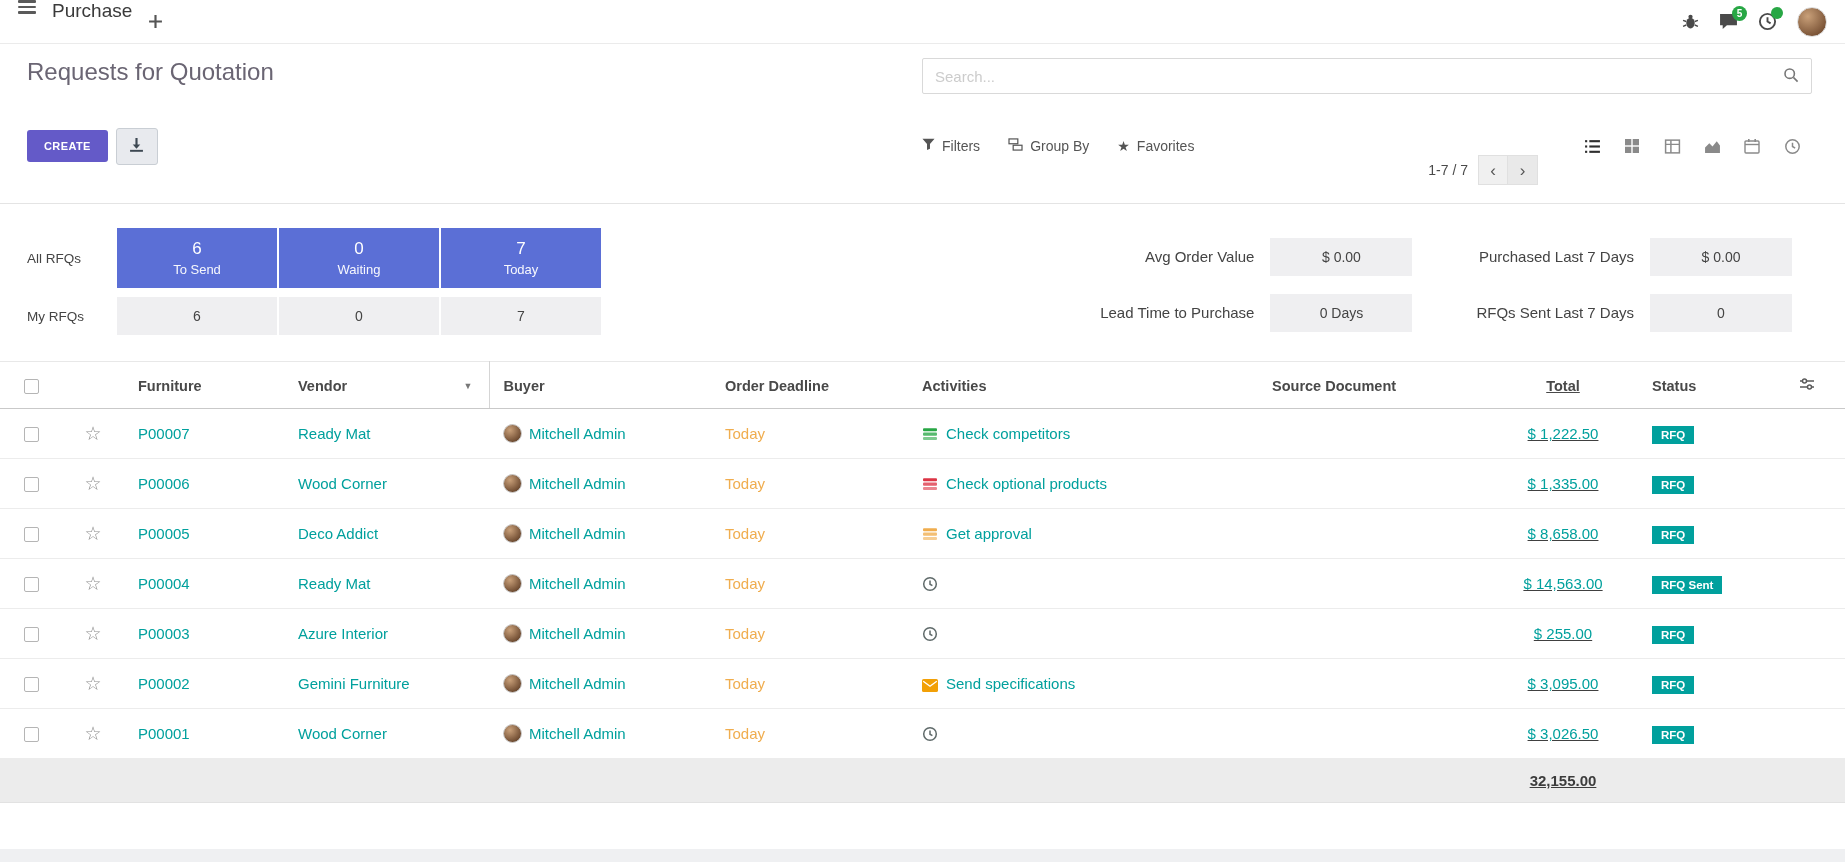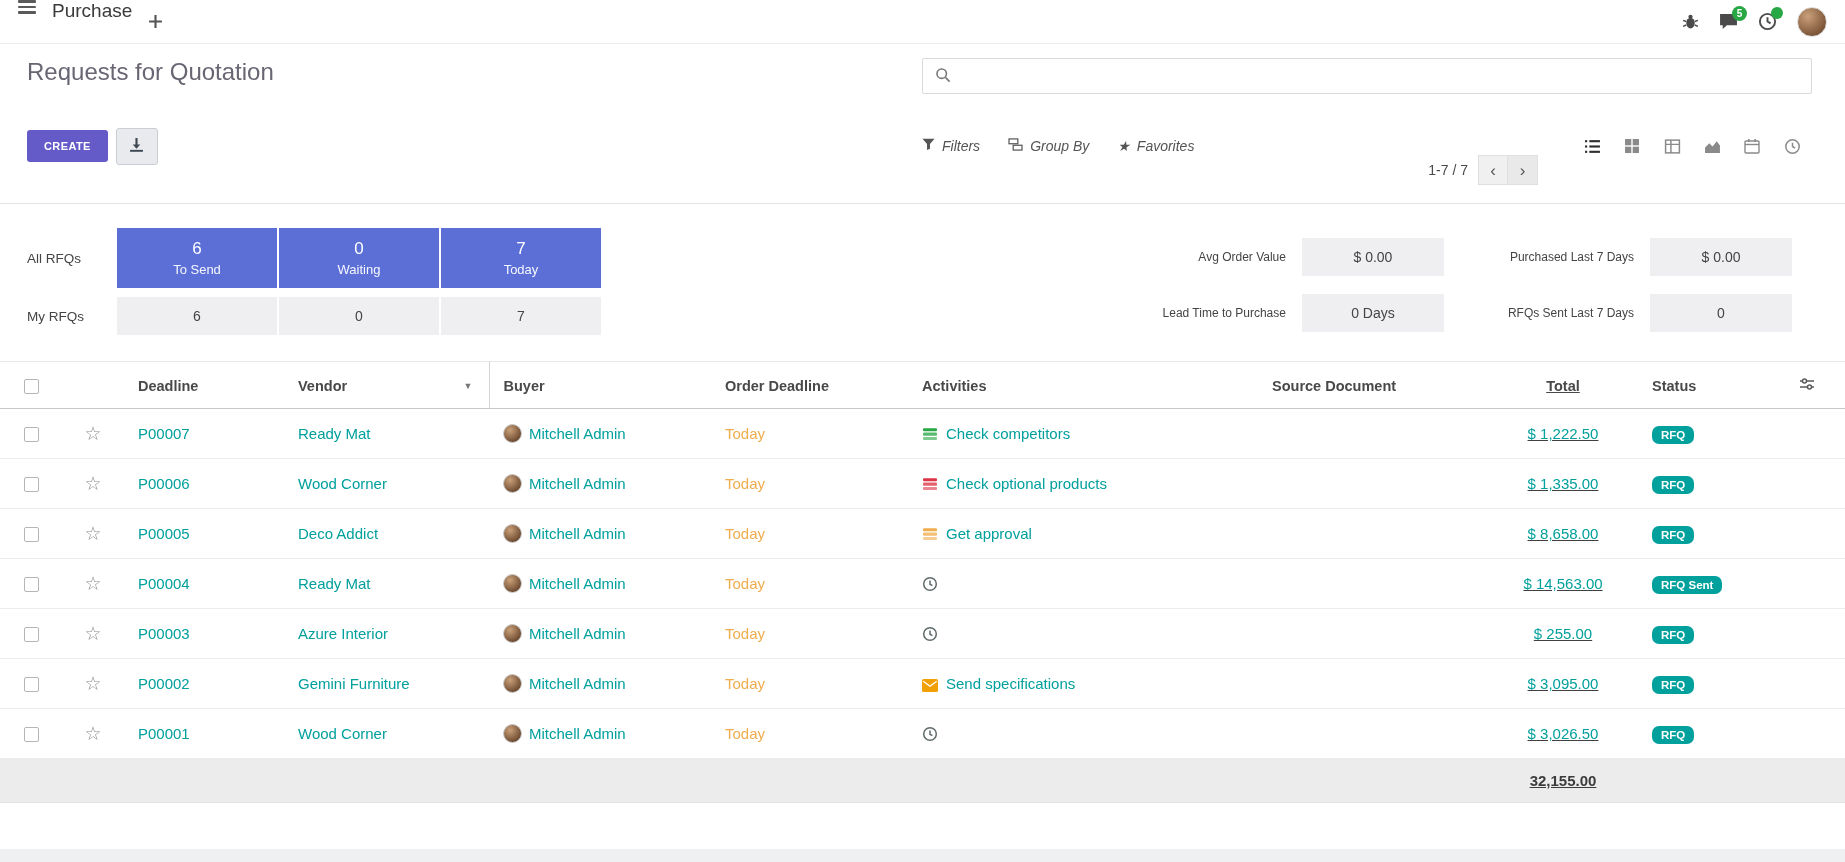--- a/index.html
+++ b/index.html
@@ -64,21 +64,21 @@
     font-size: 11px; font-weight: 700; letter-spacing: .4px; padding: 10px 17px;
     cursor: pointer; font-family: "Liberation Sans", sans-serif;
   }
   .btn-export {
     margin-left: 8px; width: 42px; height: 37px; background: #e8eaee;
     border: 1px solid #c9ced4; border-radius: 3px; display: flex;
     align-items: center; justify-content: center; cursor: pointer;
   }
   .cp-right { width: 890px; margin-left: auto; display: flex; align-items: center; }
   .search-opts { display: flex; align-items: center; gap: 28px; }
-  .search-opt { display: flex; align-items: flex-start; gap: 7px; font-size: 14px; color: #555; cursor: pointer; font-style: italic; }
+  .search-opt { display: flex; align-items: flex-start; gap: 7px; font-size: 14px; color: #555; cursor: pointer; }
   .fav-star { color: #555; font-size: 14px; }
   .pager { margin-left: auto; display: flex; align-items: center; gap: 10px; margin-top: 48px; }
   .pager-text { font-size: 14px; color: #4a4a4a; }
   .pager-btns { display: flex; }
   .pager-btn {
     width: 30px; height: 30px; background: #f0f0f0; border: 1px solid #e0e0e0;
     color: #555; font-size: 17px; display: flex; align-items: center;
     justify-content: center; cursor: pointer; line-height: 1;
   }
   .pager-btn + .pager-btn { border-left: none; background: #e9e9e9; }
@@ -99,21 +99,21 @@
     cursor: pointer; gap: 3px;
   }
   .kpi-count { font-size: 17px; }
   .kpi-label { font-size: 13px; opacity: .95; }
   .my-box {
     background: #efeff1; height: 38px; display: flex; align-items: center;
     justify-content: center; font-size: 14px; color: #444; cursor: pointer;
   }
   .dash-right { display: flex; gap: 64px; padding-top: 6px; }
   .stat-col { display: grid; grid-template-columns: auto 142px; gap: 11px 16px; align-items: center; }
-  .stat-label { font-size: 12px; color: #444; text-align: right; }
+  .stat-label { font-size: 15px; color: #444; text-align: right; }
   .stat-value {
     background: #efeff1; height: 38px; display: flex; align-items: center;
     justify-content: center; font-size: 14px; color: #444;
   }
 
   
   table { width: 100%; border-collapse: collapse; table-layout: fixed; background: #fff; }
   thead th {
     font-weight: 700; color: #494949; font-size: 14.5px; text-align: left;
     padding: 14px 14px 13px; border-top: 1px solid #e8e8e8;
@@ -136,21 +136,21 @@
   .avatar-sm {
     display: inline-block; width: 19px; height: 19px; border-radius: 50%;
     background: radial-gradient(circle at 35% 30%, #c9a079, #6d4a30 75%);
     vertical-align: -4px; margin-right: 7px; border: 1px solid #ccc;
   }
   .deadline { color: var(--deadline-warning); }
   .act-icon { display: inline-flex; vertical-align: -3px; margin-right: 8px; cursor: pointer; }
   td.c-total span { color: var(--link); }
   .badge {
     background: var(--status-badge); color: #fff; font-size: 11.5px; font-weight: 600;
-    padding: 3px 9px; border-radius: 7px; white-space: nowrap;
+    padding: 3px 9px; border-radius: 0; white-space: nowrap;
   }
   tfoot td {
     background: #ececec; border-top: 1px solid #dcdcdc; border-bottom: 1px solid #e2e2e2;
     padding: 13px 14px; font-weight: 700; color: #3c3c3c; font-size: 15px;
   }
   .bottom-pad { height: 46px; background: #fff; }
 </style>
 </head>
 <body>
 
@@ -188,20 +188,21 @@
       <span class="sys-dot"></span>
     </span>
     <span class="systray-item avatar"></span>
   </div>
 </nav>
 
 <div class="control-panel">
   <div class="cp-row1">
     <h1 class="page-title">Requests for Quotation</h1>
     <div class="search-box">
+      <input type="text" placeholder="Search..." style="">
       <span>
         <svg viewBox="0 0 16 16" width="16" height="16" fill="none" stroke="#777" stroke-width="1.6">
             <circle cx="6.7" cy="6.7" r="4.7"></circle>
             <path d="M10.4 10.4 14.6 14.6"></path>
           </svg>
       </span>
     </div>
   </div>
   <div class="cp-row2">
     <button class="btn-create">CREATE</button>
@@ -346,21 +347,21 @@
         <col style="width:350px">
         <col style="width:230px">
       <col style="width:150px">
         <col style="width:130px">
         <col style="width:77px">
     </colgroup>
     <thead>
       <tr>
         <th class="c-select"><span class="cb"></span></th>
         <th class="c-star"></th>
-        <th>Deadline</th>
+        <th>Furniture</th>
         <th class="c-vendor"><span>Vendor</span><span class="sort-caret">▼</span></th>
         <th>Buyer</th>
         <th>Order Deadline</th>
         <th>Activities</th>
         <th>Source Document</th>
         <th class="c-total">Total</th>
         <th>Status</th>
         <th style="text-align:center">
           <span>
             <svg viewBox="0 0 16 16" width="16" height="16" fill="none" stroke="#5a5a5a" stroke-width="1.5">

